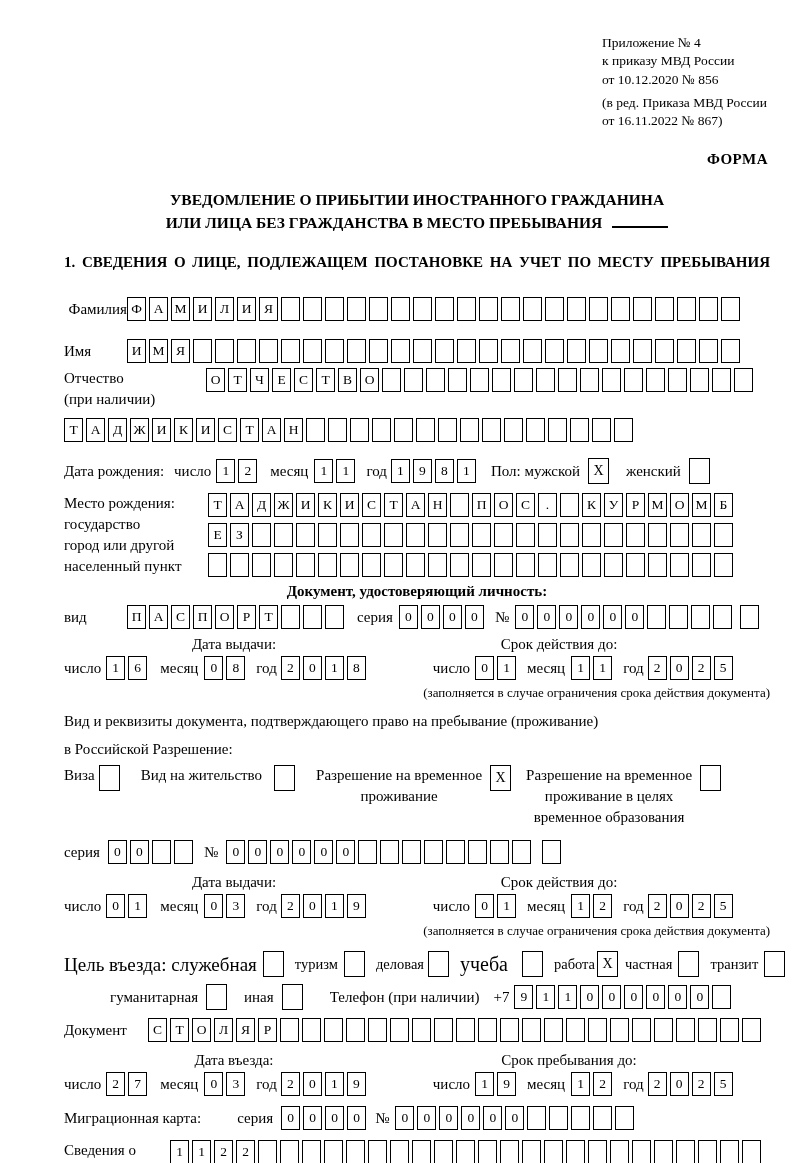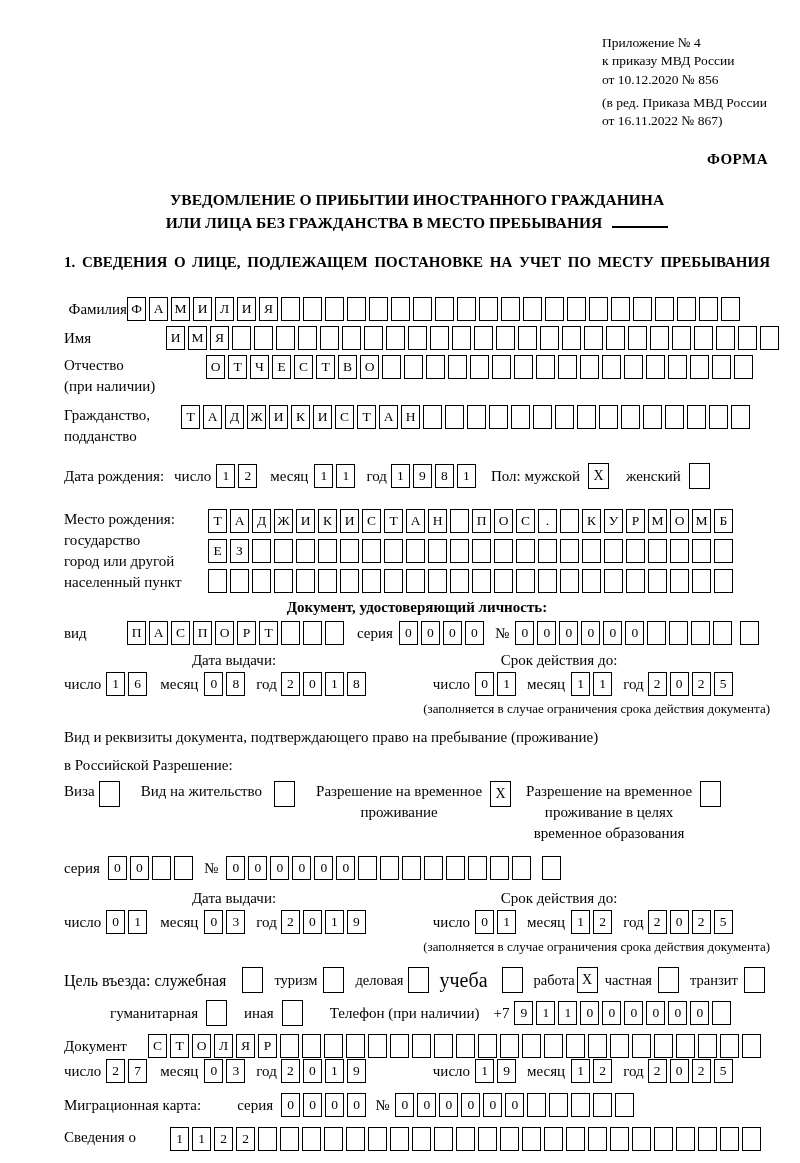--- a/index.html
+++ b/index.html
@@ -68,21 +68,21 @@
           <span class="box"></span>
           <span class="box"></span>
           <span class="box"></span>
           <span class="box"></span>
           <span class="box"></span>
           <span class="box"></span>
           <span class="box"></span>
           <span class="box"></span>
         </span>
       </div>
-      <div class="frow" style="margin-top: 5px; gap: 39px;">
+      <div class="frow" style="margin-top: 18px;">
         <span class="lbl" style="width: 63px; text-align: left;">Имя</span>
         <span class="boxes">
           <span class="box">И</span>
           <span class="box">М</span>
           <span class="box">Я</span>
           <span class="box"></span>
           <span class="box"></span>
           <span class="box"></span>
           <span class="box"></span>
           <span class="box"></span>
@@ -135,24 +135,20 @@
           <span class="box"></span>
           <span class="box"></span>
           <span class="box"></span>
           <span class="box"></span>
           <span class="box"></span>
           <span class="box"></span>
           <span class="box"></span>
         </span>
       </div>
       <div class="frow top" style="margin-top: 8px;">
-        <div class="lbl mlines" style="width: 117px;">
-          <div>Гражданство,</div>
-          <div>подданство</div>
-        </div>
         <span class="boxes">
           <span class="box">Т</span>
           <span class="box">А</span>
           <span class="box">Д</span>
           <span class="box">Ж</span>
           <span class="box">И</span>
           <span class="box">К</span>
           <span class="box">И</span>
           <span class="box">С</span>
           <span class="box">Т</span>
@@ -192,21 +188,21 @@
           <span class="box">1</span>
           <span class="box">9</span>
           <span class="box">8</span>
           <span class="box">1</span>
         </span>
         <span class="lbl" style="margin-left: 12px; margin-right: 8px;">Пол: мужской</span>
         <span class="box check">X</span>
         <span class="lbl" style="margin-left: 14px; margin-right: 8px;">женский</span>
         <span class="box check"></span>
       </div>
-      <div class="frow top" style="margin-top: 20px; align-items: center;">
+      <div class="frow top" style="margin-top: 9px; align-items: center;">
         <div class="lbl mlines" style="width: 144px;">
           <div>Место рождения:</div>
           <div>государство</div>
           <div>город или другой</div>
           <div>населенный пункт</div>
         </div>
         <div class="stack">
           <div class="frow" style="margin-bottom: 6px;">
             <span class="boxes">
               <span class="box">Т</span>
@@ -470,21 +466,21 @@
           <span class="box">2</span>
           <span class="box">0</span>
           <span class="box">2</span>
           <span class="box">5</span>
         </span>
       </div>
       <div class="frow" style="margin-top: 2px;">
         <span class="lbl" style="font-size: 13px; margin-left: auto;">(заполняется в случае ограничения срока действия документа)</span>
       </div>
       <div class="frow" style="margin-top: 10px; font-size: 14.5px;">
-        <span class="lbl" style="margin-right: 16px; font-size: 16px;">Цель въезда: служебная</span>
+        <span class="lbl" style="margin-right: 6px; font-size: 19px;">Цель въезда: служебная</span>
         <span class="box check"></span>
         <span class="lbl" style="margin-left: 8px; margin-right: 6px; font-size: 14.5px;">туризм</span>
         <span class="box check"></span>
         <span class="lbl" style="margin-left: 8px; margin-right: 4px; font-size: 14.5px;">деловая</span>
         <span class="box check"></span>
         <span class="lbl" style="margin-left: 8px; margin-right: 14px; font-size: 20px;">учеба</span>
         <span class="box check"></span>
         <span class="lbl" style="margin-left: 8px; margin-right: 2px; font-size: 14.5px;">работа</span>
         <span class="box check">X</span>
         <span class="lbl" style="margin-left: 4px; margin-right: 6px; font-size: 14.5px;">частная</span>
@@ -538,20 +534,24 @@
           <span class="box"></span>
           <span class="box"></span>
           <span class="box"></span>
           <span class="box"></span>
           <span class="box"></span>
           <span class="box"></span>
           <span class="box"></span>
           <span class="box"></span>
           <span class="box"></span>
         </span>
+      </div>
+      <div class="frow" style="margin-top: 8px;">
+        <span class="lbl" style="width: 340px; text-align: center;">Дата въезда:</span>
+        <span class="lbl" style="width: 330px; text-align: center;">Срок пребывания до:</span>
       </div>
       <div class="frow" style="margin-top: 1px;">
         <span class="lbl" style="margin-right: 5px;">число</span>
         <span class="boxes">
           <span class="box">2</span>
           <span class="box">7</span>
         </span>
         <span class="lbl" style="margin-left: 10px; margin-right: 6px;">месяц</span>
         <span class="boxes">
           <span class="box">0</span>

